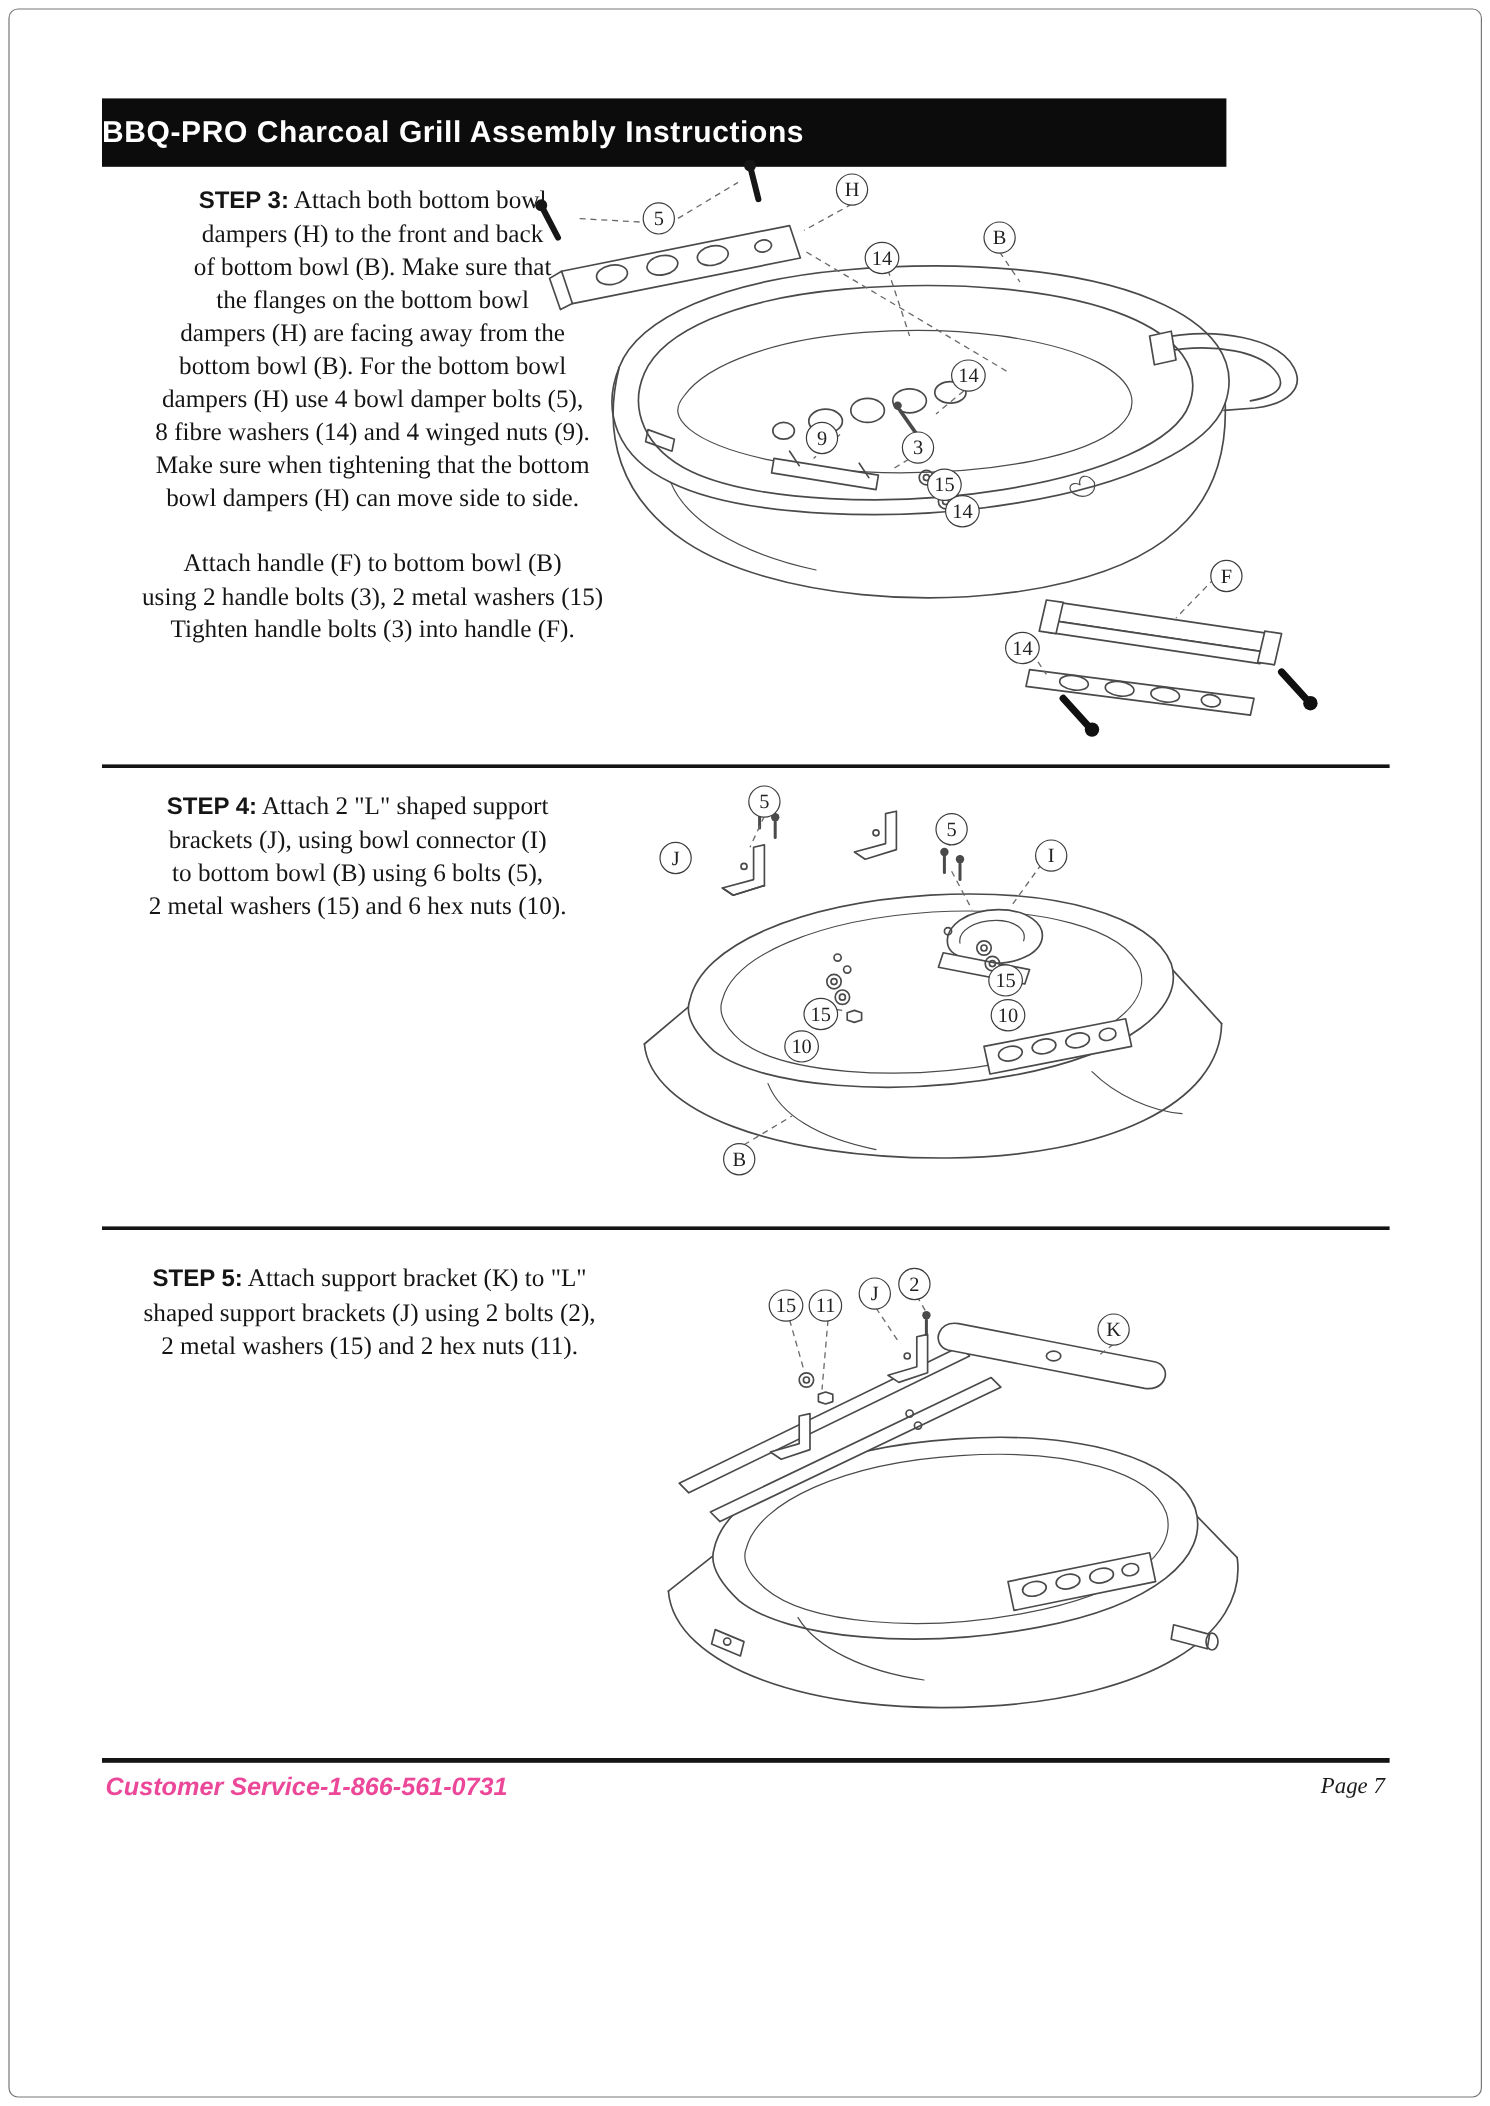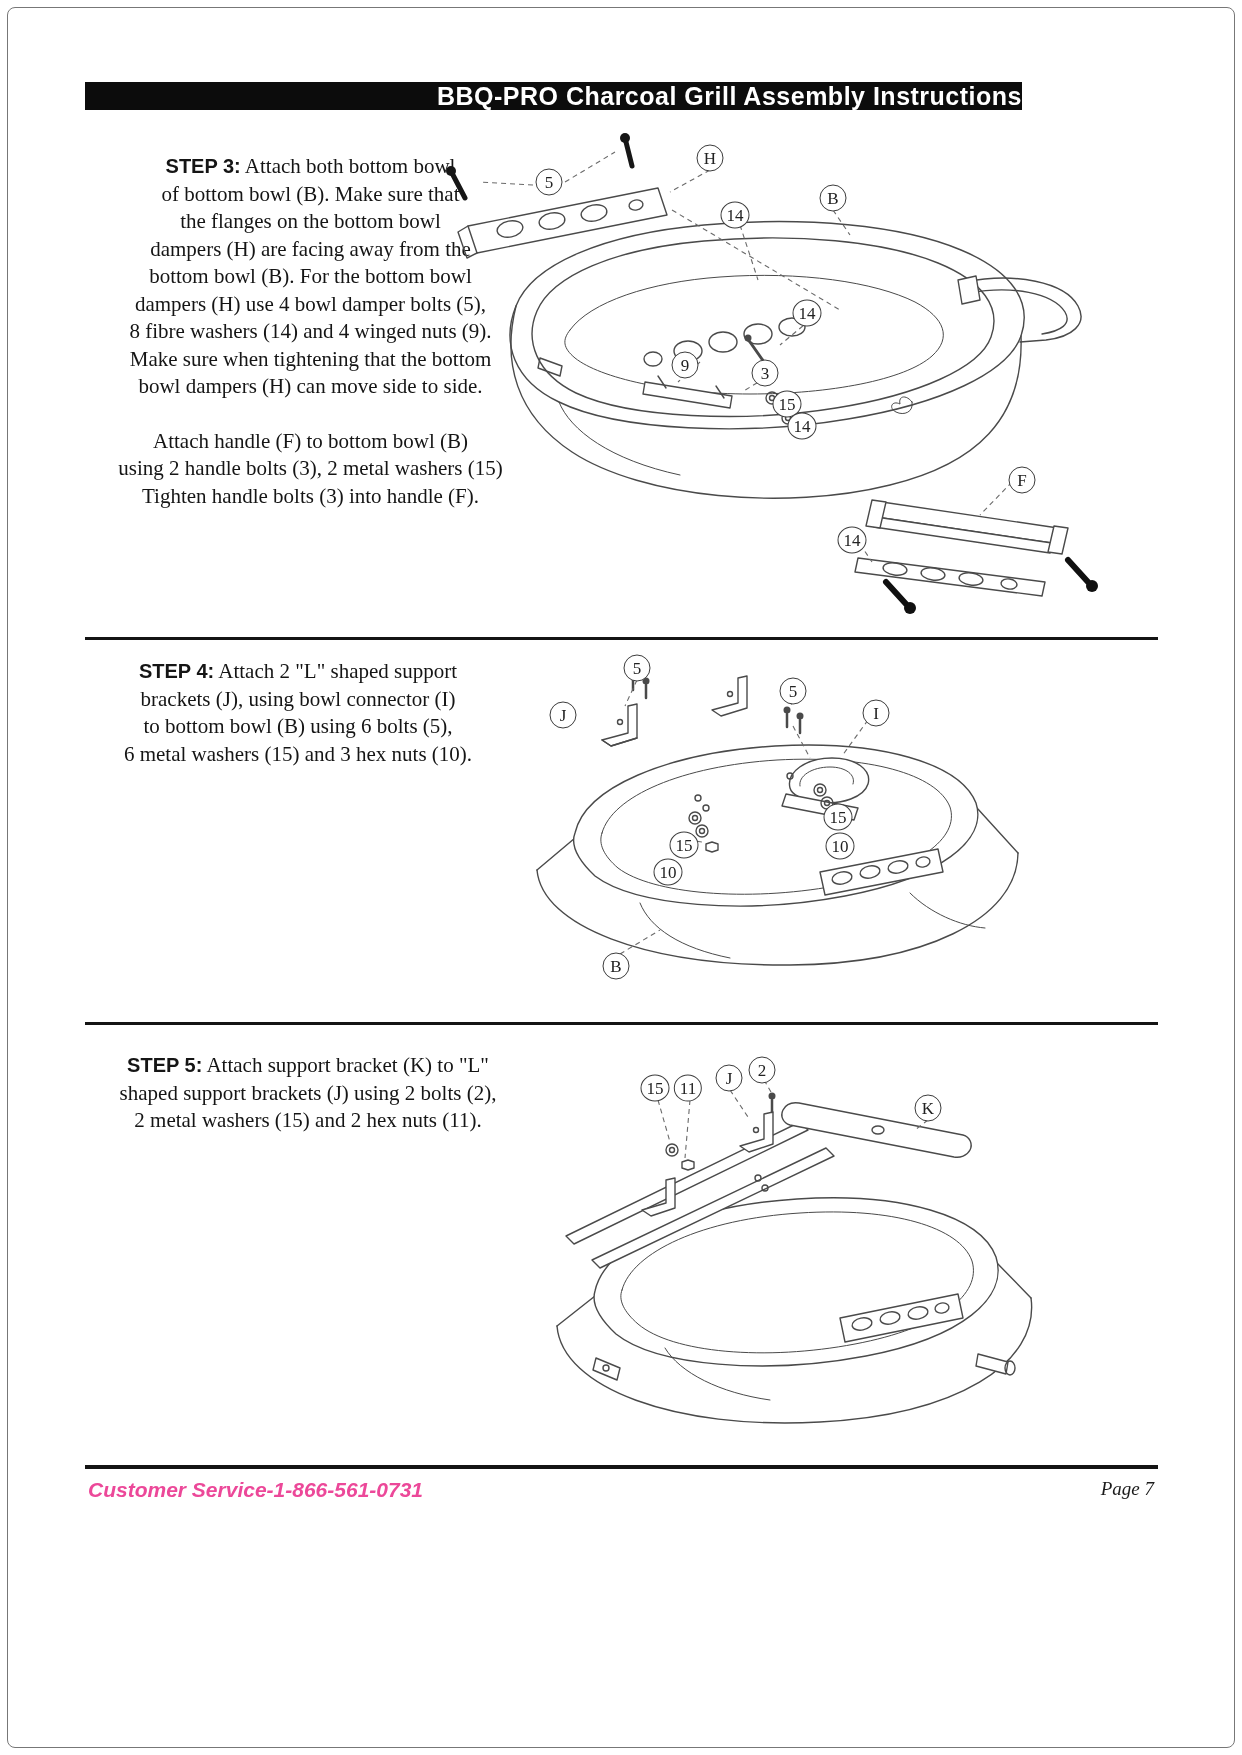--- a/index.html
+++ b/index.html
@@ -1,20 +1,20 @@
 <!DOCTYPE html>
 <html><head>
 <meta charset="utf-8">
 <style>
   html,body{margin:0;padding:0;background:#fff;}
   .page{position:relative;width:1242px;height:1755px;background:#fff;overflow:hidden;
         font-family:"Liberation Serif",serif;color:#151515;}
   .frame{position:absolute;inset:7px;border:1.5px solid #777;border-radius:8px;pointer-events:none;}
-  .banner{position:absolute;left:85px;top:82px;width:937px;height:28px;background:#0c0c0c;
-          color:#fff;display:flex;align-items:center;justify-content:flex-end;
+  .banner{position:absolute;left:85px;top:82px;width:937px;height:57px;background:#0c0c0c;
+          color:#fff;display:flex;align-items:center;justify-content:flex-start;
           font-family:"Liberation Sans",sans-serif;font-weight:700;font-size:25px;letter-spacing:.5px;}
   .step-text{position:absolute;font-size:21px;line-height:27.5px;}
   .line{white-space:nowrap;text-align:center;}
   .step-label{font-family:"Liberation Sans",sans-serif;font-weight:700;font-size:20px;}
   .para-gap{height:27px;}
   .rule{position:absolute;left:85px;width:1073px;background:#141414;}
   .illus{position:absolute;}
   .illus svg{position:absolute;left:0;top:0;}
   .callout{position:absolute;transform:translate(-50%,-50%);min-width:27px;height:27px;padding:0 5px;
            border:1.5px solid #3c3c3c;border-radius:50%;background:#fff;box-sizing:border-box;
@@ -30,20 +30,21 @@
 <div class="page">
   <div class="frame"></div>
 
   <div class="banner">
     <span>BBQ-PRO Charcoal Grill Assembly Instructions</span>
   </div>
 
   <div>
     <div class="step-text" style="left:88px;top:153px;width:445px;">
       <div class="line"><span class="step-label">STEP 3:</span> <span>Attach both bottom bowl</span></div>
+      <div class="line">dampers (H) to the front and back</div>
       <div class="line">of bottom bowl (B). Make sure that</div>
       <div class="line">the flanges on the bottom bowl</div>
       <div class="line">dampers (H) are facing away from the</div>
       <div class="line">bottom bowl (B). For the bottom bowl</div>
       <div class="line">dampers (H) use 4 bowl damper bolts (5),</div>
       <div class="line">8 fibre washers (14) and 4 winged nuts (9).</div>
       <div class="line">Make sure when tightening that the bottom</div>
       <div class="line">bowl dampers (H) can move side to side.</div>
       <div class="para-gap"></div>
       <div class="line">Attach handle (F) to bottom bowl (B)</div>
@@ -141,21 +142,21 @@
     </div>
   </div>
 
   <div class="rule" style="top:637px;height:3px;"></div>
 
   <div>
     <div class="step-text" style="left:88px;top:658px;width:420px;">
       <div class="line"><span class="step-label">STEP 4:</span> <span>Attach 2 "L" shaped support</span></div>
       <div class="line">brackets (J), using bowl connector (I)</div>
       <div class="line">to bottom bowl (B) using 6 bolts (5),</div>
-      <div class="line">6 metal washers (15) and 3 hex nuts (10).</div>
+      <div class="line">2 metal washers (15) and 6 hex nuts (10).</div>
     </div>
 
     <div class="illus" style="left:490px;top:648px;width:570px;height:345px;">
       <svg viewBox="0 0 570 345" width="570" height="345">
         <g stroke="#4a4a4a" stroke-width="1.4" fill="none" stroke-linejoin="round" stroke-linecap="round">
           <path d="M47,222 C52,278 155,318 300,317 C432,316 527,272 528,205"></path>
           <path d="M85,190 L47,222"></path>
           <path d="M487,160 L528,205"></path>
           <path d="M85,185 C95,140 175,105 285,98 C390,92 470,115 486,155 C498,192 450,230 355,248 C255,267 145,258 105,228 C88,212 80,198 85,185 Z" fill="#fff"></path>
           <path d="M112,185 C122,148 192,118 287,112 C378,107 447,126 460,159 C470,190 428,222 345,238 C257,254 162,246 128,220 C114,208 108,196 112,185 Z" stroke-width="1"></path>

